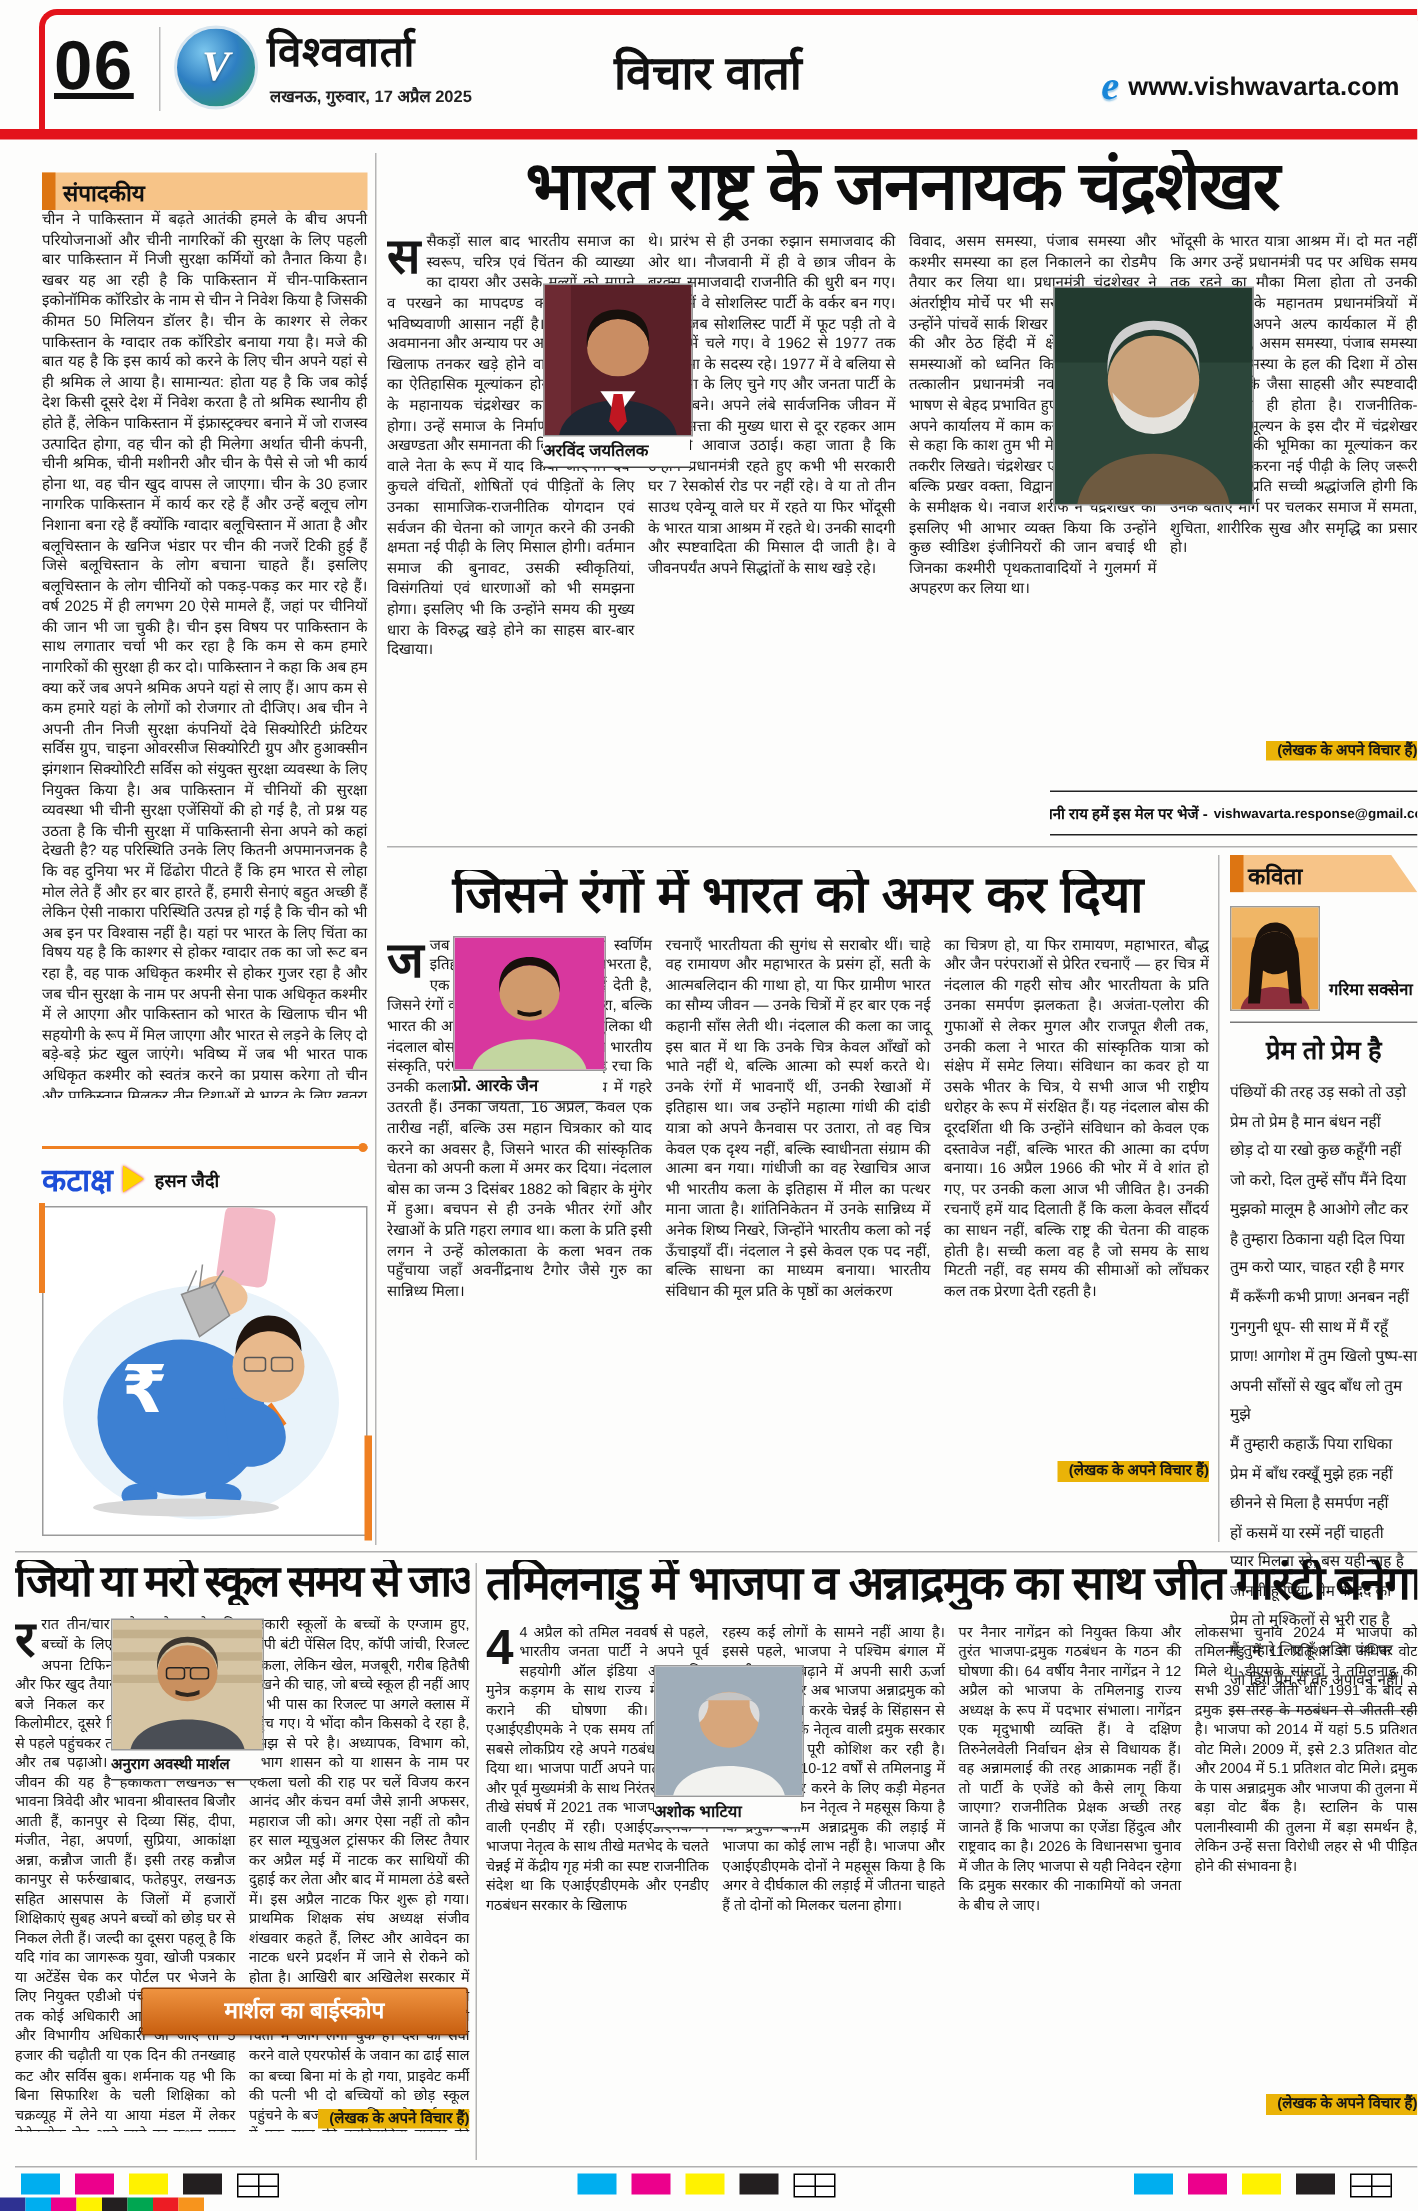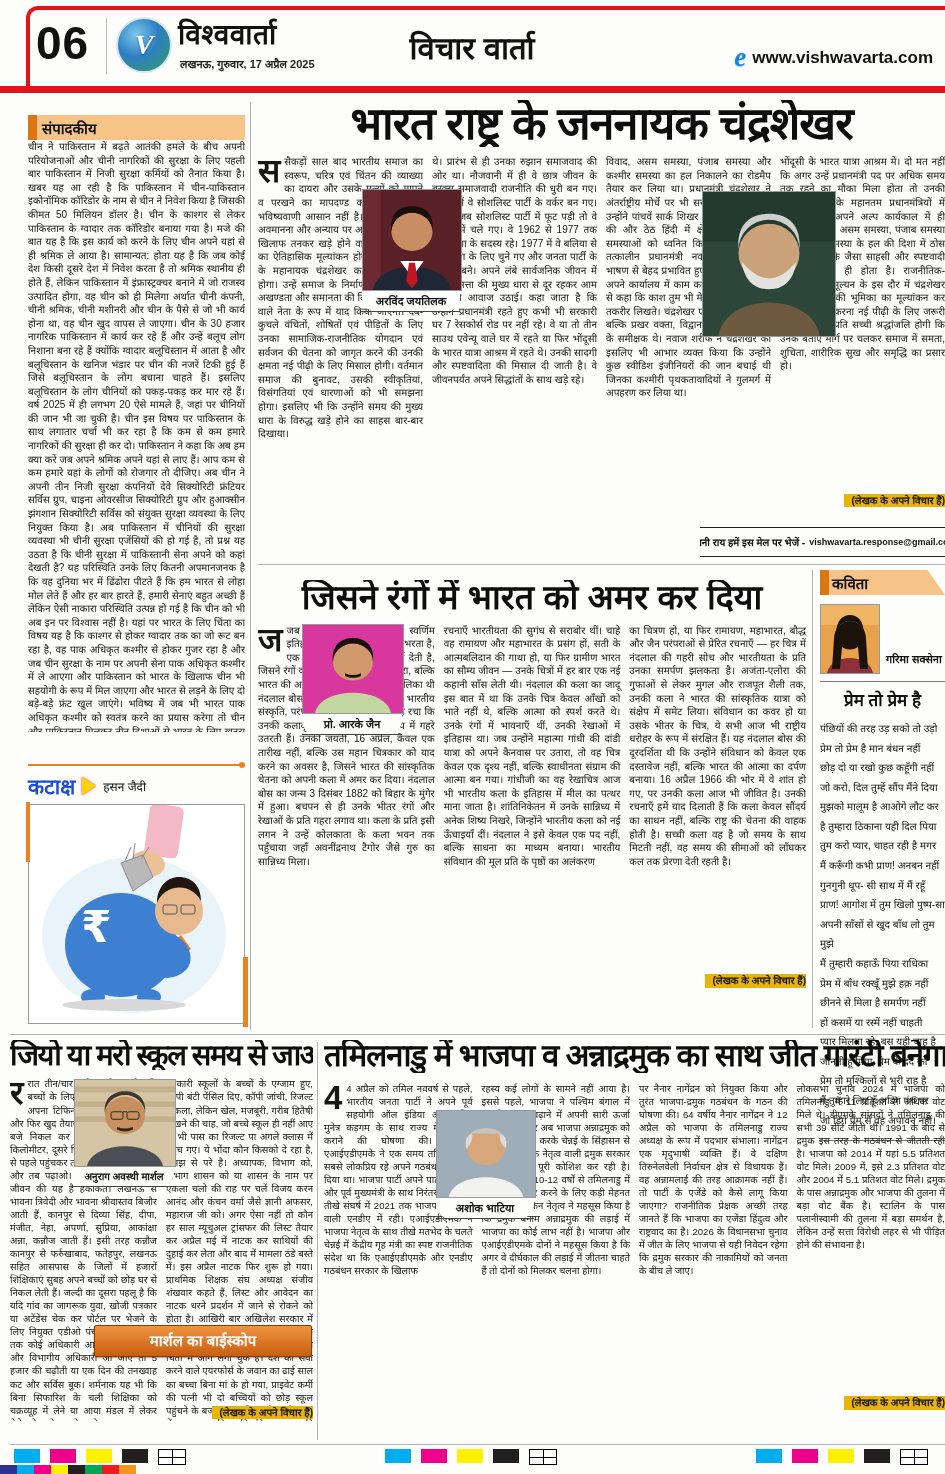--- a/index.html
+++ b/index.html
@@ -3,21 +3,21 @@
 <meta charset="utf-8">
 <style>
   html,body{margin:0;padding:0;}
   body{width:945px;height:1474px;position:relative;background:#fdfdfc;
        font-family:"Liberation Sans","DejaVu Sans",sans-serif;color:#111;overflow:hidden;}
   .abs{position:absolute;}
   
   .hframe{left:26px;top:6px;width:915px;height:80px;border-top:4px solid #e3131b;
           border-left:4px solid #e3131b;border-radius:12px 0 0 0;}
   .hrule{left:0;top:86px;width:945px;height:7px;background:#e3131b;}
-  .pagenum{left:36px;top:16px;font-size:46px;font-weight:bold;letter-spacing:1px;}
+  .pagenum{left:36px;top:16px;font-size:46px;font-weight:bold;letter-spacing:1px;text-decoration:underline;}
   .hdiv{left:106px;top:18px;width:1px;height:56px;background:#bdbdbd;}
   .logo{left:116px;top:17px;width:52px;height:52px;border-radius:50%;
         background:radial-gradient(circle at 35% 30%,#7cc7ee 0%,#2e7fc2 45%,#2e9e5b 100%);
         border:2px solid #d9e6ef;display:flex;align-items:center;justify-content:center;}
   .logo span{color:#fff;font-weight:bold;font-size:28px;font-family:"Liberation Serif","DejaVu Serif",serif;
              text-shadow:0 1px 2px rgba(0,0,0,.45);font-style:italic;}
   .masthead{left:178px;top:14px;font-size:28px;font-weight:bold;letter-spacing:.5px;}
   .dateline{left:180px;top:56px;font-size:11px;font-weight:bold;color:#222;}
   .sectitle{left:312px;top:26px;width:320px;text-align:center;font-size:31px;font-weight:bold;}
   .webline{right:12px;top:44px;display:flex;align-items:center;gap:6px;}
@@ -29,37 +29,37 @@
   .hline{height:1px;background:#b0b0b0;}
   .label-bar{background:#f7c488;height:25px;display:flex;align-items:center;padding-left:14px;
              font-size:15px;font-weight:bold;position:relative;}
   .label-bar::before{content:"";position:absolute;left:0;top:0;bottom:0;width:9px;background:#dd7512;}
   .headline{font-weight:bold;text-align:center;line-height:1.05;color:#0d0d0d;}
   .body-txt{font-size:10px;line-height:1.36;text-align:justify;color:#161616;overflow:hidden;}
   .cols{display:flex;gap:9px;position:relative;overflow:hidden;}
   .cols>div{flex:1;}
   .dropcap{float:left;font-size:33px;line-height:.85;font-weight:bold;padding:2px 4px 0 0;}
   .note{font-weight:bold;font-size:10px;background:#eab308;padding-left:8px;}
-  .fig{background:#fdfdfc;text-align:center;border-radius:15px;}
+  .fig{background:#fdfdfc;}
   .fig .ph{width:100%;border:1px solid #999;}
   .fig figcaption{font-size:11px;font-weight:bold;padding:3px 0 2px;border-bottom:1.5px solid #444;}
   figure{margin:0;}
   
   .ed{left:28px;top:102px;width:217px;margin-top:13px;}
   .ed-head{font-size:25px;margin:8px 0 5px;}
   .ed-body{height:592px;}
   
   .kx{left:28px;top:764px;width:217px;}
   .kx-top{border-top:2px solid #ef8022;position:relative;margin-bottom:4px;}
   .kx-top::after{content:"";position:absolute;right:0;top:-4px;width:6px;height:6px;border-radius:50%;background:#ef8022;}
   .kx-row{display:flex;align-items:center;gap:7px;padding:2px 0 4px;}
   .kx-title{color:#1d4ed8;font-size:21px;font-weight:bold;}
   .kx-arrow{width:0;height:0;border-left:14px solid #ffd400;border-top:9px solid transparent;
             border-bottom:9px solid transparent;filter:drop-shadow(0 0 1px #e3131b);}
-  .kx-author{font-size:12px;font-weight:normal;}
+  .kx-author{font-size:12px;font-weight:bold;}
   .kx-box{border:1px solid #9a9a9a;height:218px;position:relative;background:#fff;}
   .kx-box::before{content:"";position:absolute;left:-3px;top:-3px;width:4px;height:60px;background:#ef8022;}
   .kx-box::after{content:"";position:absolute;right:-4px;bottom:-4px;width:5px;height:70px;background:#ef8022;}
   .kx-box svg{width:100%;height:100%;}
   .rupee{position:absolute;left:52px;top:96px;color:#fff;font-size:44px;font-weight:bold;}
   
   .lead{left:258px;top:100px;width:687px;}
   .lead-head{font-size:45px;letter-spacing:-1px;white-space:nowrap;overflow:hidden;}
   .lead-body{margin-top:8px;height:356px;}
   .fig-a1{position:absolute;left:104px;top:34px;width:98px;}

